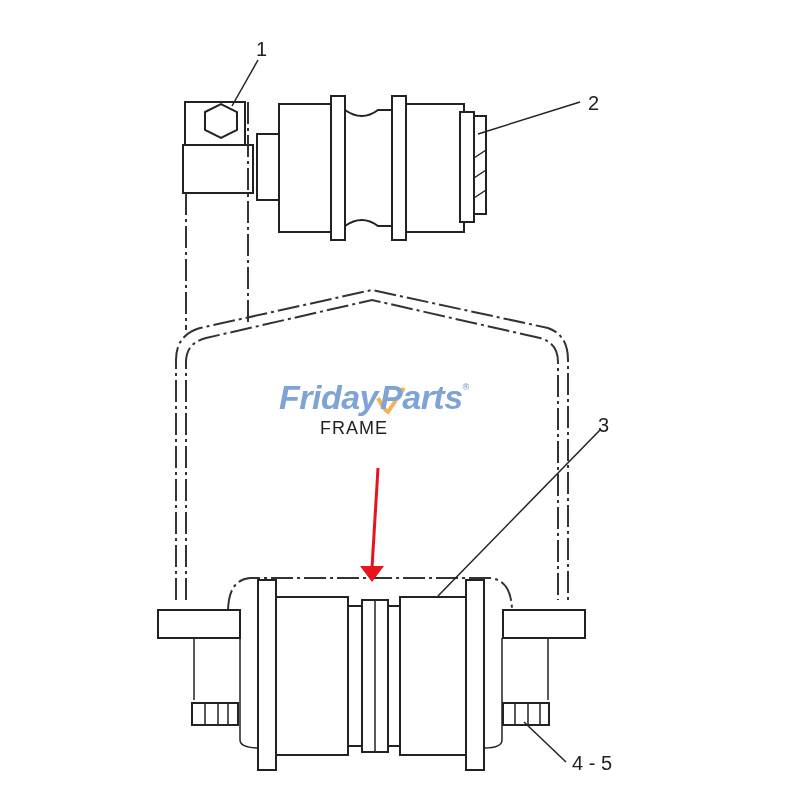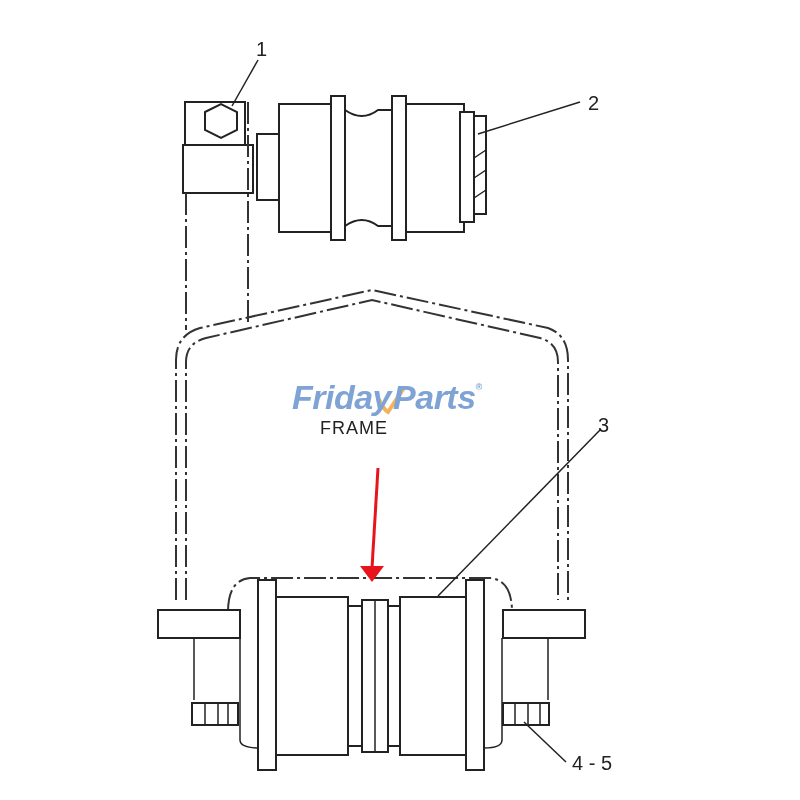--- a/index.html
+++ b/index.html
@@ -4,21 +4,21 @@
 <style>
   html, body { margin:0; padding:0; background:#ffffff; }
   body { width:800px; height:800px; overflow:hidden; position:relative; font-family:"Liberation Sans", sans-serif; }
   svg { position:absolute; left:0; top:0; }
   .ln { fill:none; stroke:#222; stroke-width:2; }
   .ln1 { fill:none; stroke:#222; stroke-width:1.5; }
   .dash { fill:none; stroke:#333; stroke-width:2; stroke-dasharray:22 4 3 4; }
   .fillw { fill:#fff; stroke:#222; stroke-width:2; }
   .callout-text { font-family:"Liberation Sans", sans-serif; font-size:20px; fill:#222; }
   .frame-text { font-family:"Liberation Sans", sans-serif; font-size:18px; fill:#222; letter-spacing:1px; }
-  .logo { position:absolute; left:292px; top:378px; font-family:"Liberation Sans", sans-serif; font-weight:bold; font-style:italic; font-size:34px; color:#7ea3d4; letter-spacing:-0.5px; }
+  .logo { position:absolute; left:279px; top:378px; font-family:"Liberation Sans", sans-serif; font-weight:bold; font-style:italic; font-size:34px; color:#7ea3d4; letter-spacing:-0.5px; }
   .logo .reg { font-size:9px; vertical-align:top; position:relative; top:4px; }
 </style>
 </head>
 <body>
 
 <svg width="800" height="800" viewBox="0 0 800 800">
 
   <g>
 
     <rect x="185" y="102" width="60" height="46" class="ln"></rect>

